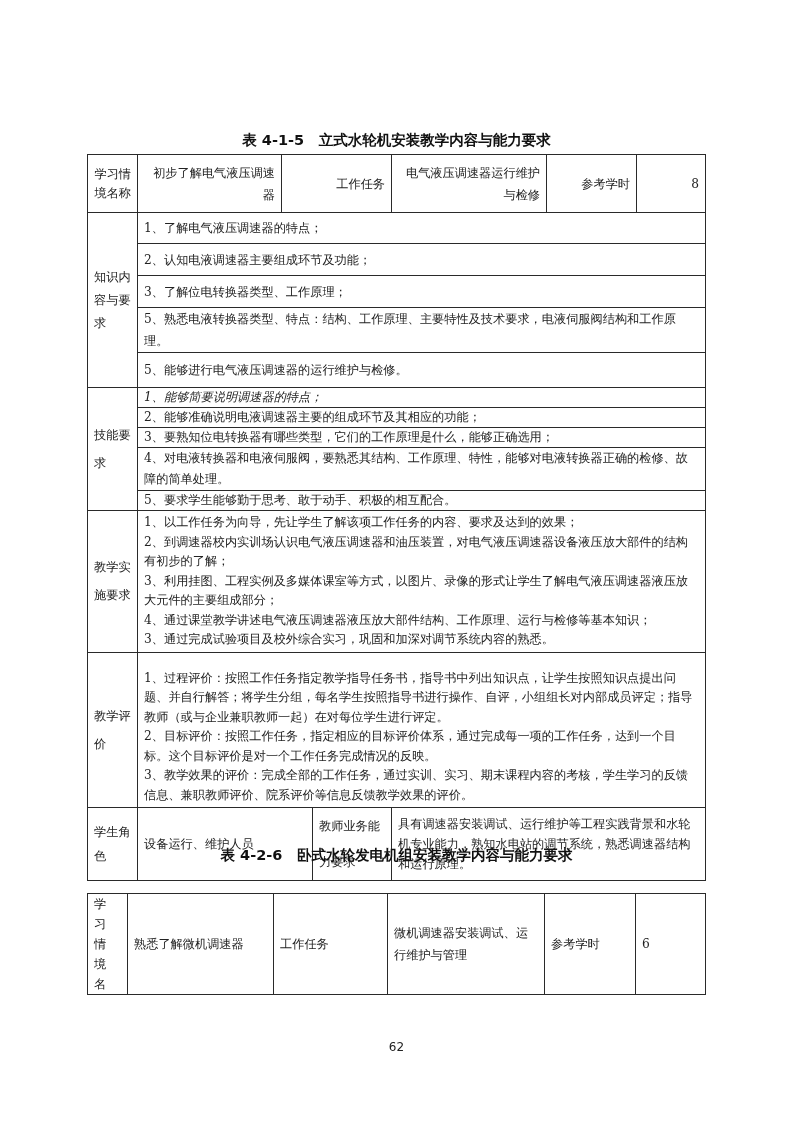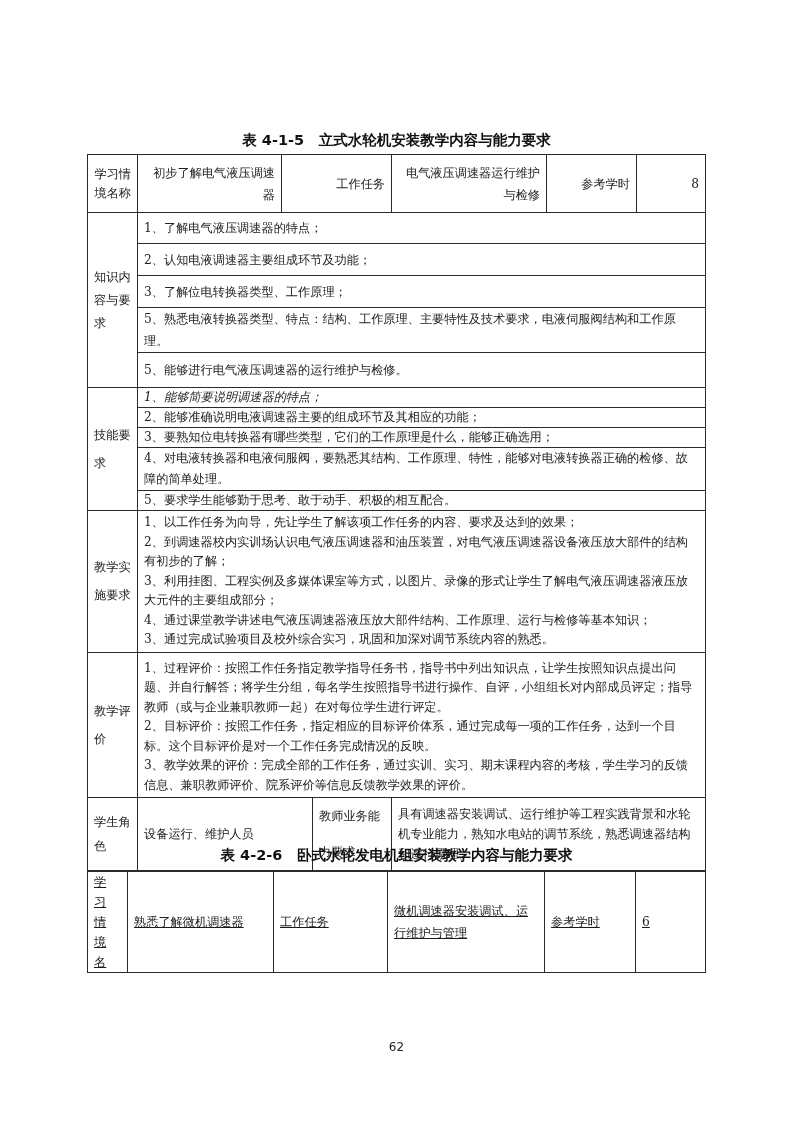--- a/index.html
+++ b/index.html
@@ -94,39 +94,39 @@
       <span class="item">1、以工作任务为向导，先让学生了解该项工作任务的内容、要求及达到的效果；</span>
       <span class="item">2、到调速器校内实训场认识电气液压调速器和油压装置，对电气液压调速器设备液压放大部件的结构有初步的了解；</span>
       <span class="item">3、利用挂图、工程实例及多媒体课室等方式，以图片、录像的形式让学生了解电气液压调速器液压放大元件的主要组成部分；</span>
       <span class="item">4、通过课堂教学讲述电气液压调速器液压放大部件结构、工作原理、运行与检修等基本知识；</span>
       <span class="item">3、通过完成试验项目及校外综合实习，巩固和加深对调节系统内容的熟悉。</span>
     </td>
   </tr>
 
   <tr style="height:142px;">
     <td class="lbl-v" style="line-height:28px;">教学评价</td>
-    <td colspan="6" style="line-height:19.5px; padding-top:6px; padding-bottom:2px;">
+    <td colspan="6" style="line-height:19.5px; padding-top:16px; padding-bottom:2px;">
       <span class="item">1、过程评价：按照工作任务指定教学指导任务书，指导书中列出知识点，让学生按照知识点提出问题、并自行解答；将学生分组，每名学生按照指导书进行操作、自评，小组组长对内部成员评定；指导教师（或与企业兼职教师一起）在对每位学生进行评定。</span>
       <span class="item">2、目标评价：按照工作任务，指定相应的目标评价体系，通过完成每一项的工作任务，达到一个目标。这个目标评价是对一个工作任务完成情况的反映。</span>
       <span class="item">3、教学效果的评价：完成全部的工作任务，通过实训、实习、期末课程内容的考核，学生学习的反馈信息、兼职教师评价、院系评价等信息反馈教学效果的评价。</span>
     </td>
   </tr>
 
   <tr style="height:62px;">
     <td class="lbl-v" style="line-height:24px;">学生角色</td>
     <td colspan="2">设备运行、维护人员</td>
     <td style="line-height:36px;">教师业务能力要求</td>
     <td colspan="3" style="line-height:20px;">具有调速器安装调试、运行维护等工程实践背景和水轮机专业能力，熟知水电站的调节系统，熟悉调速器结构和运行原理。</td>
   </tr>
 </tbody>
   </table>
 
 <div class="caption" style="top:846px;">表 4-2-6　卧式水轮发电机组安装教学内容与能力要求</div>
 
-<table class="doc" style="left:87px; top:871px; width:618px;text-decoration:underline;">
+<table class="doc" style="left:87px; top:893px; width:618px;">
   <colgroup>
     <col style="width:40px">
       <col style="width:146px">
       <col style="width:114px">
     <col style="width:157px">
       <col style="width:91px">
       <col style="width:70px">
   </colgroup>
   <tbody>
       <tr style="height:101px;">

